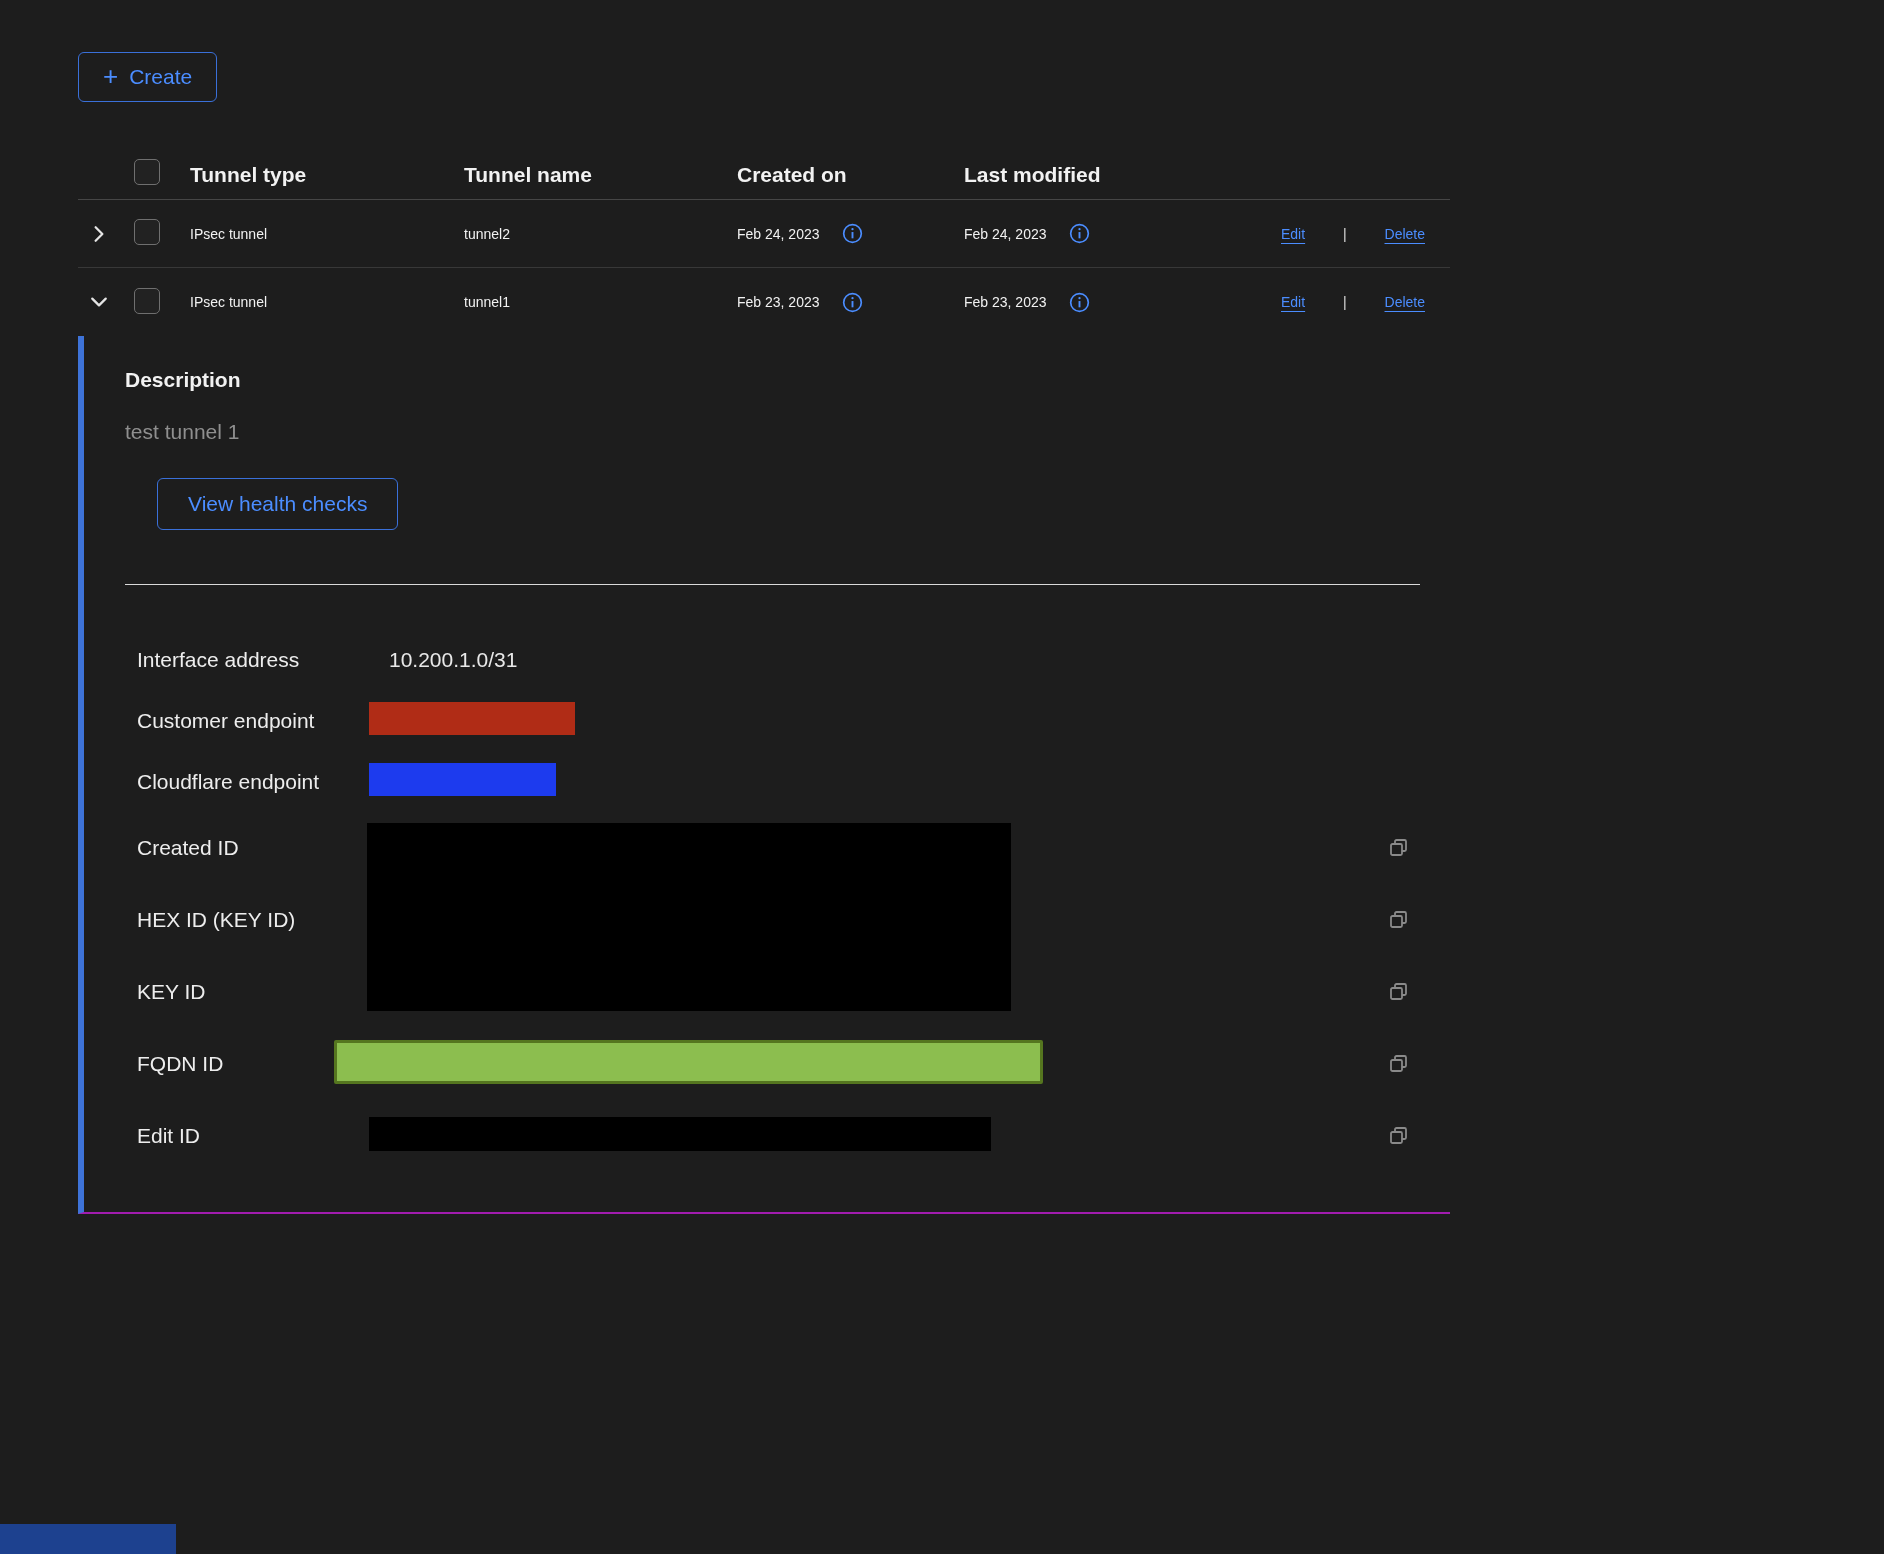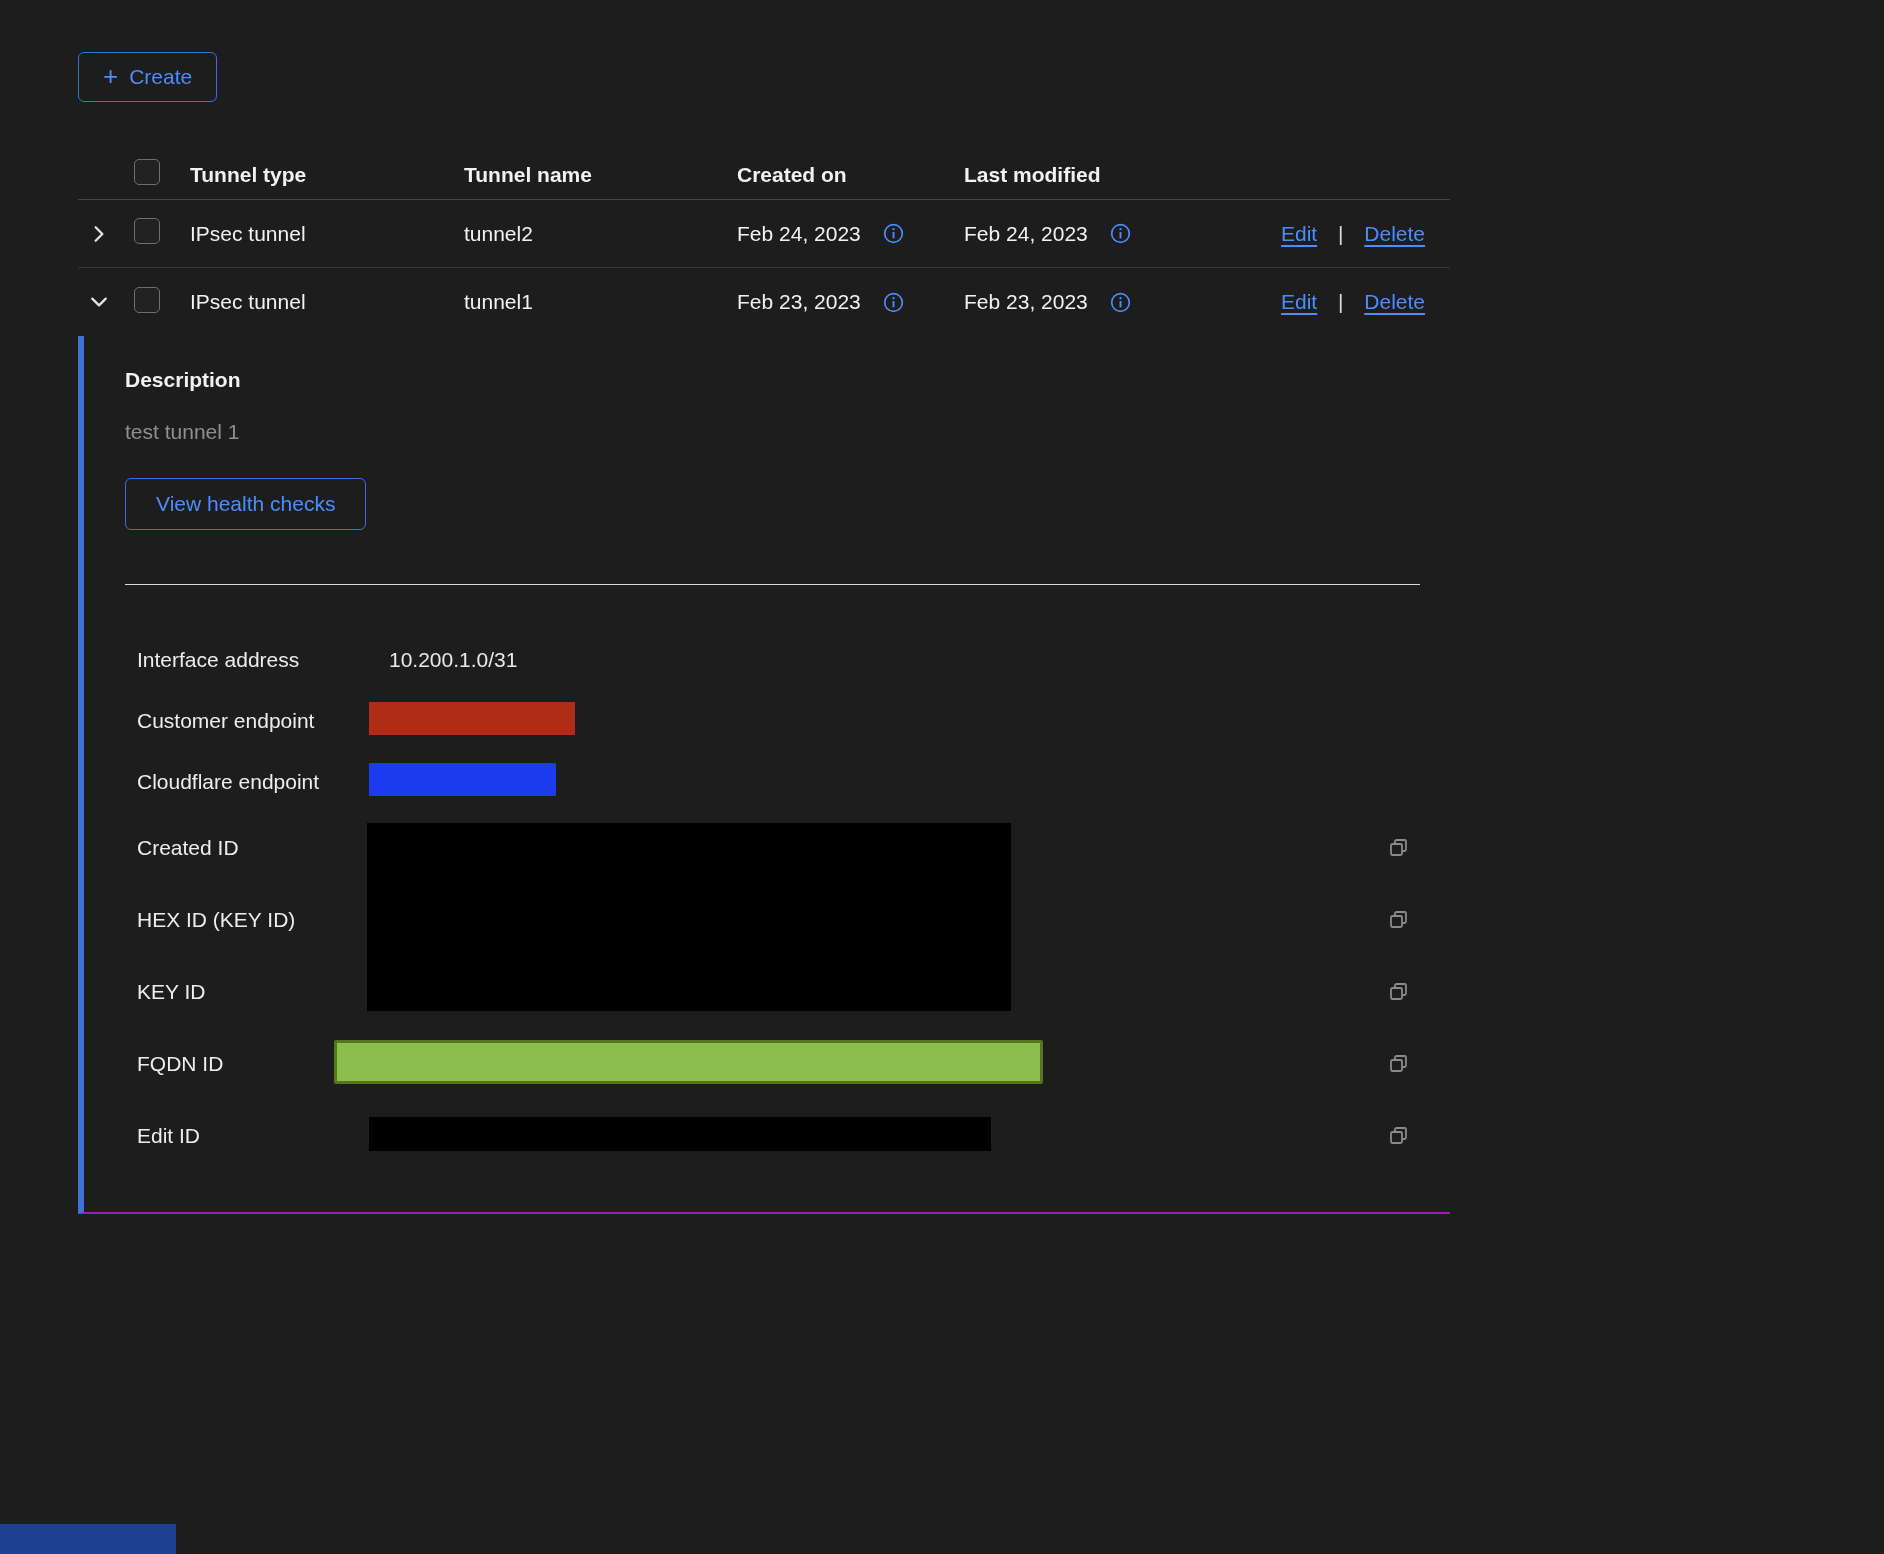--- a/index.html
+++ b/index.html
@@ -31,21 +31,21 @@
   .create-btn .plus { font-size: 26px; font-weight: 400; line-height: 1; margin-top: -2px; }
 
   
   .table { margin: 48px 0 0 78px; width: 1372px; }
   .trow {
     display: grid;
     grid-template-columns: 56px 56px 274px 273px 227px 317px 1fr;
     align-items: center;
   }
   .thead { height: 50px; border-bottom: 1px solid #464646; font-weight: 700; font-size: 21px; }
-  .tbody-row { height: 68px; border-bottom: 1px solid #383838; font-size: 21px; }
+  .tbody-row { height: 68px; border-bottom: 1px solid #383838; font-size: 14px; }
   .tbody-row.expanded { border-bottom: none; }
   .cell-chevron { padding-left: 12px; display: flex; align-items: center; cursor: pointer; }
   .checkbox {
     width: 26px; height: 26px;
     border: 1.5px solid #6f6f6f;
     border-radius: 5px;
     background: #222222;
     display: inline-block;
     cursor: pointer;
   }
@@ -70,20 +70,21 @@
     padding: 0 30px;
     background: transparent;
     border: 1px solid #3a70d9;
     border-radius: 6px;
     color: #4b8dff;
     font-size: 21px;
     font-family: "Liberation Sans", sans-serif;
     cursor: pointer;
     display: inline-flex;
     align-items: center;
+    margin-left: 32px;
   }
   .divider { margin-top: 54px; margin-right: 30px; height: 1px; background: #dadada; }
 
   .fields { margin-top: 44px; font-size: 21px; margin-left: 12px; }
   .field-row {
     display: grid;
     grid-template-columns: 232px 1fr 62px;
     align-items: center;
   }
   .field-row.simple { height: 61px; }

